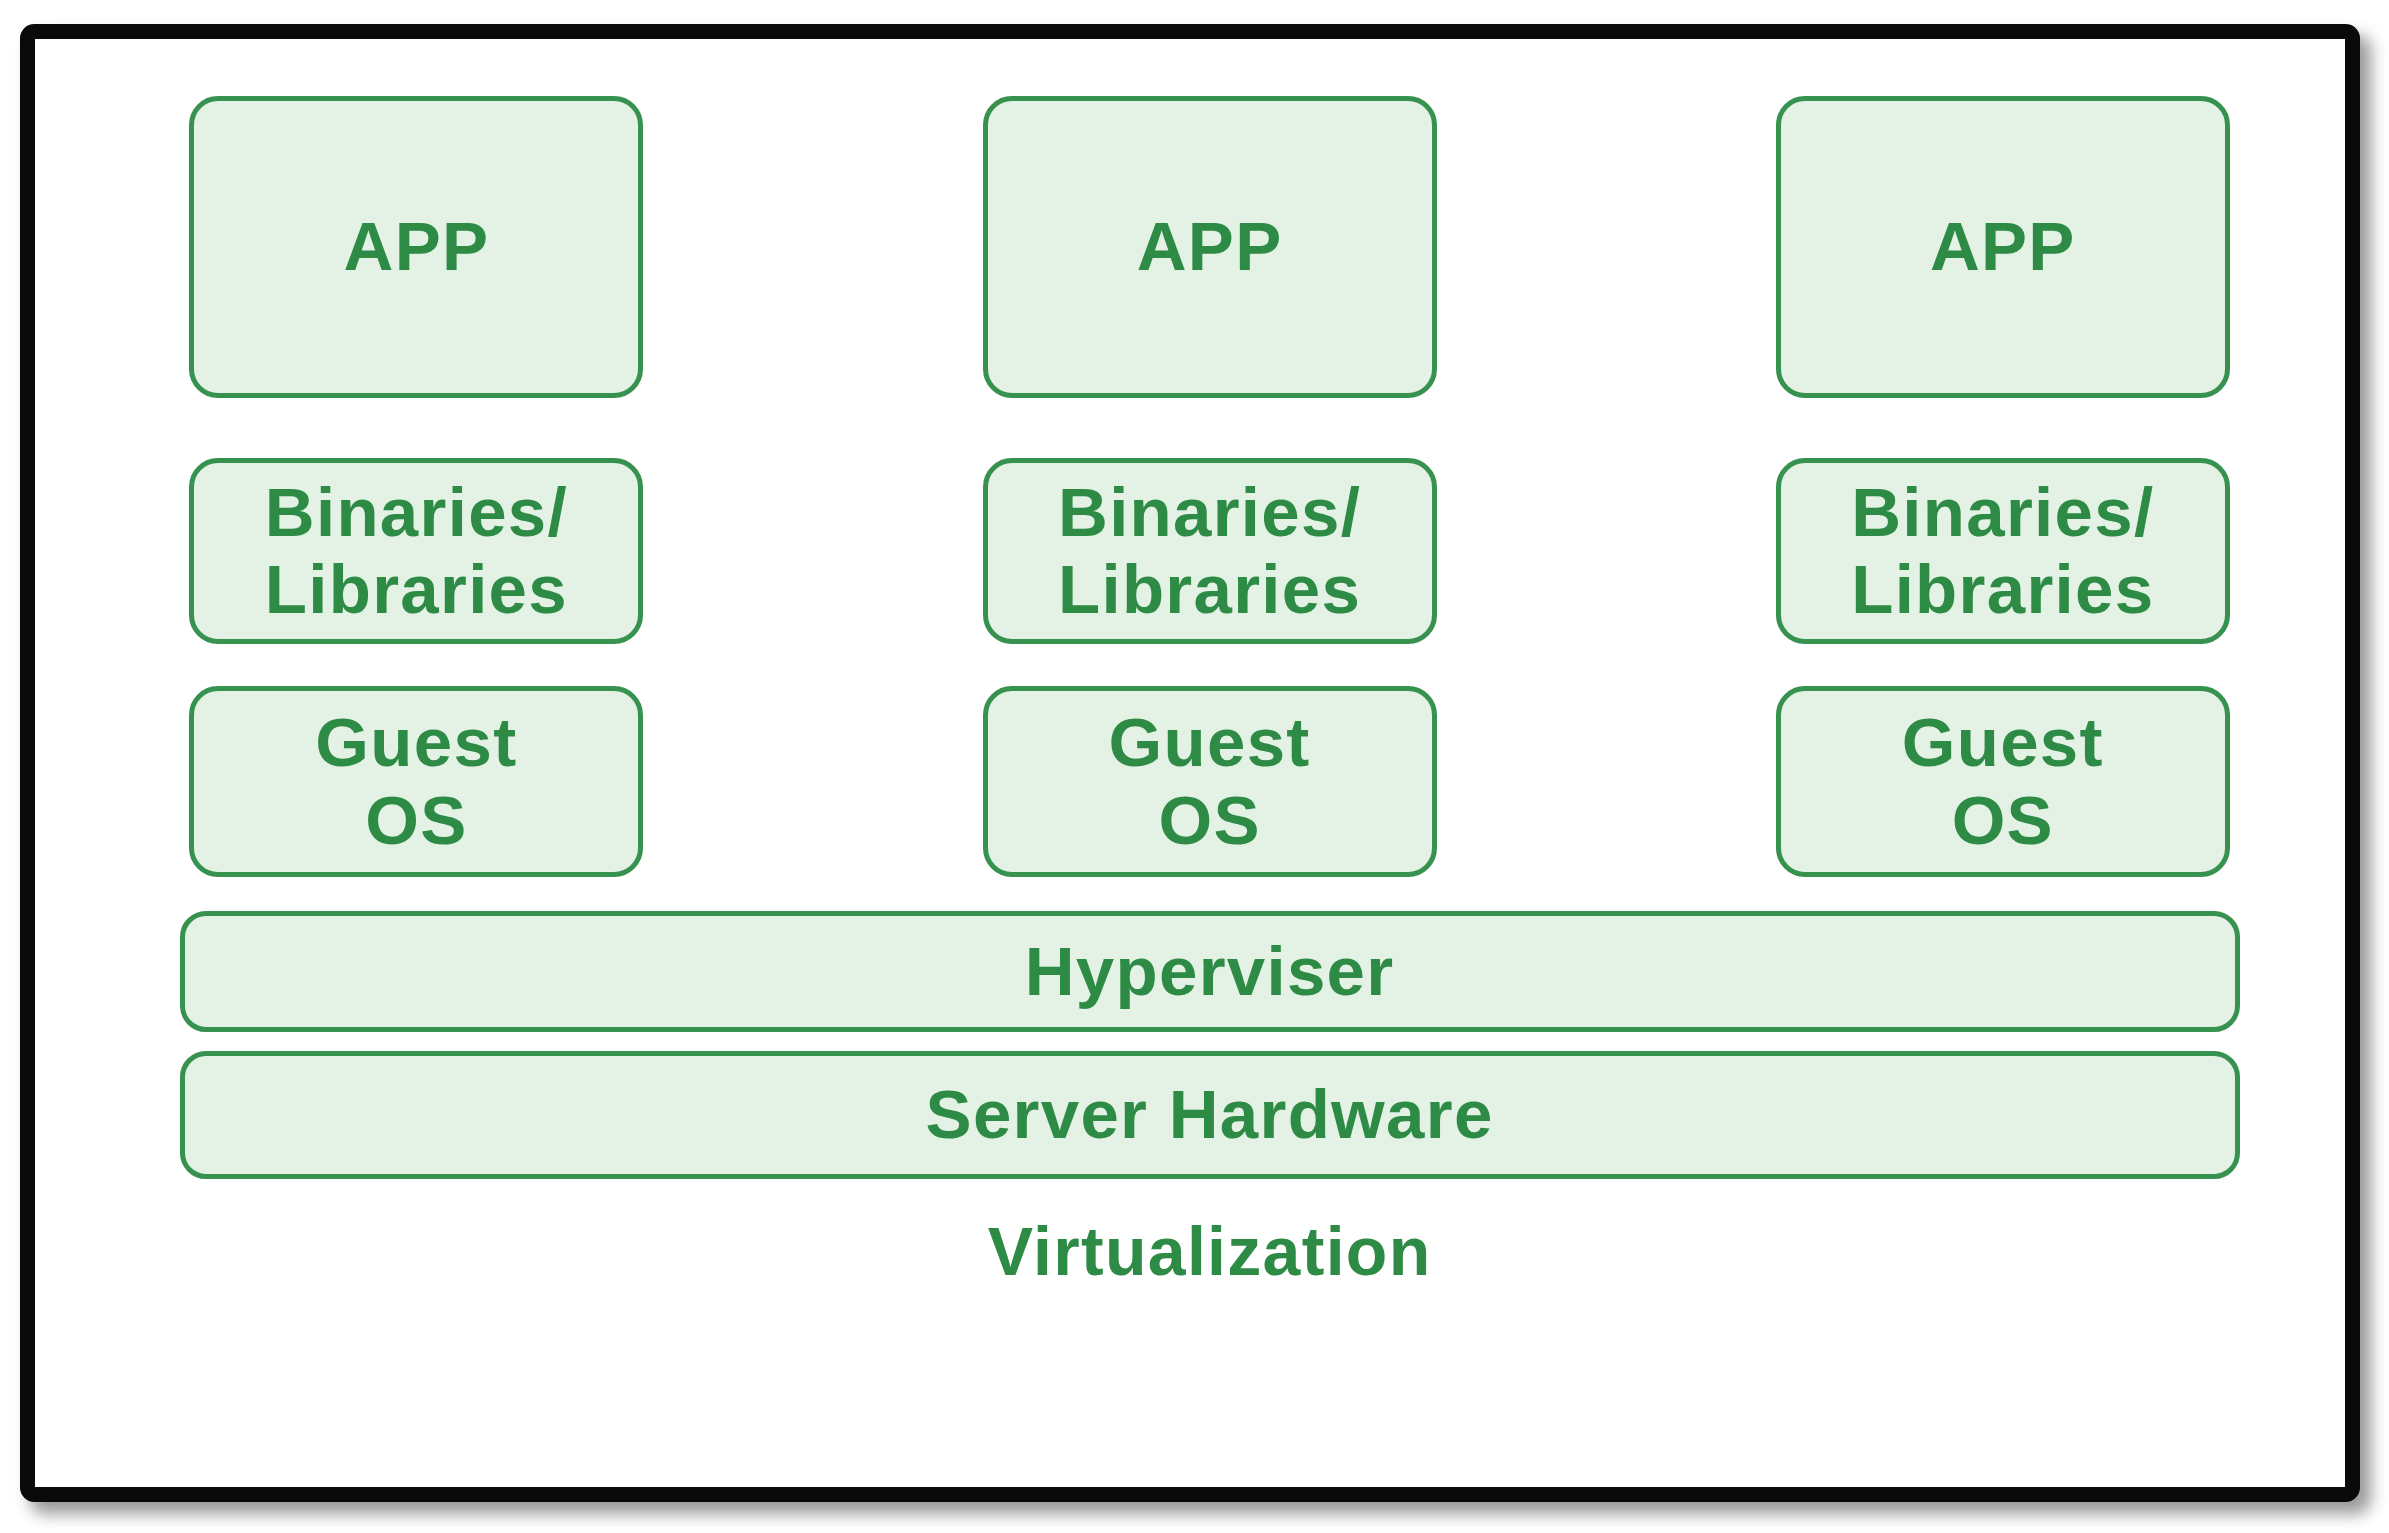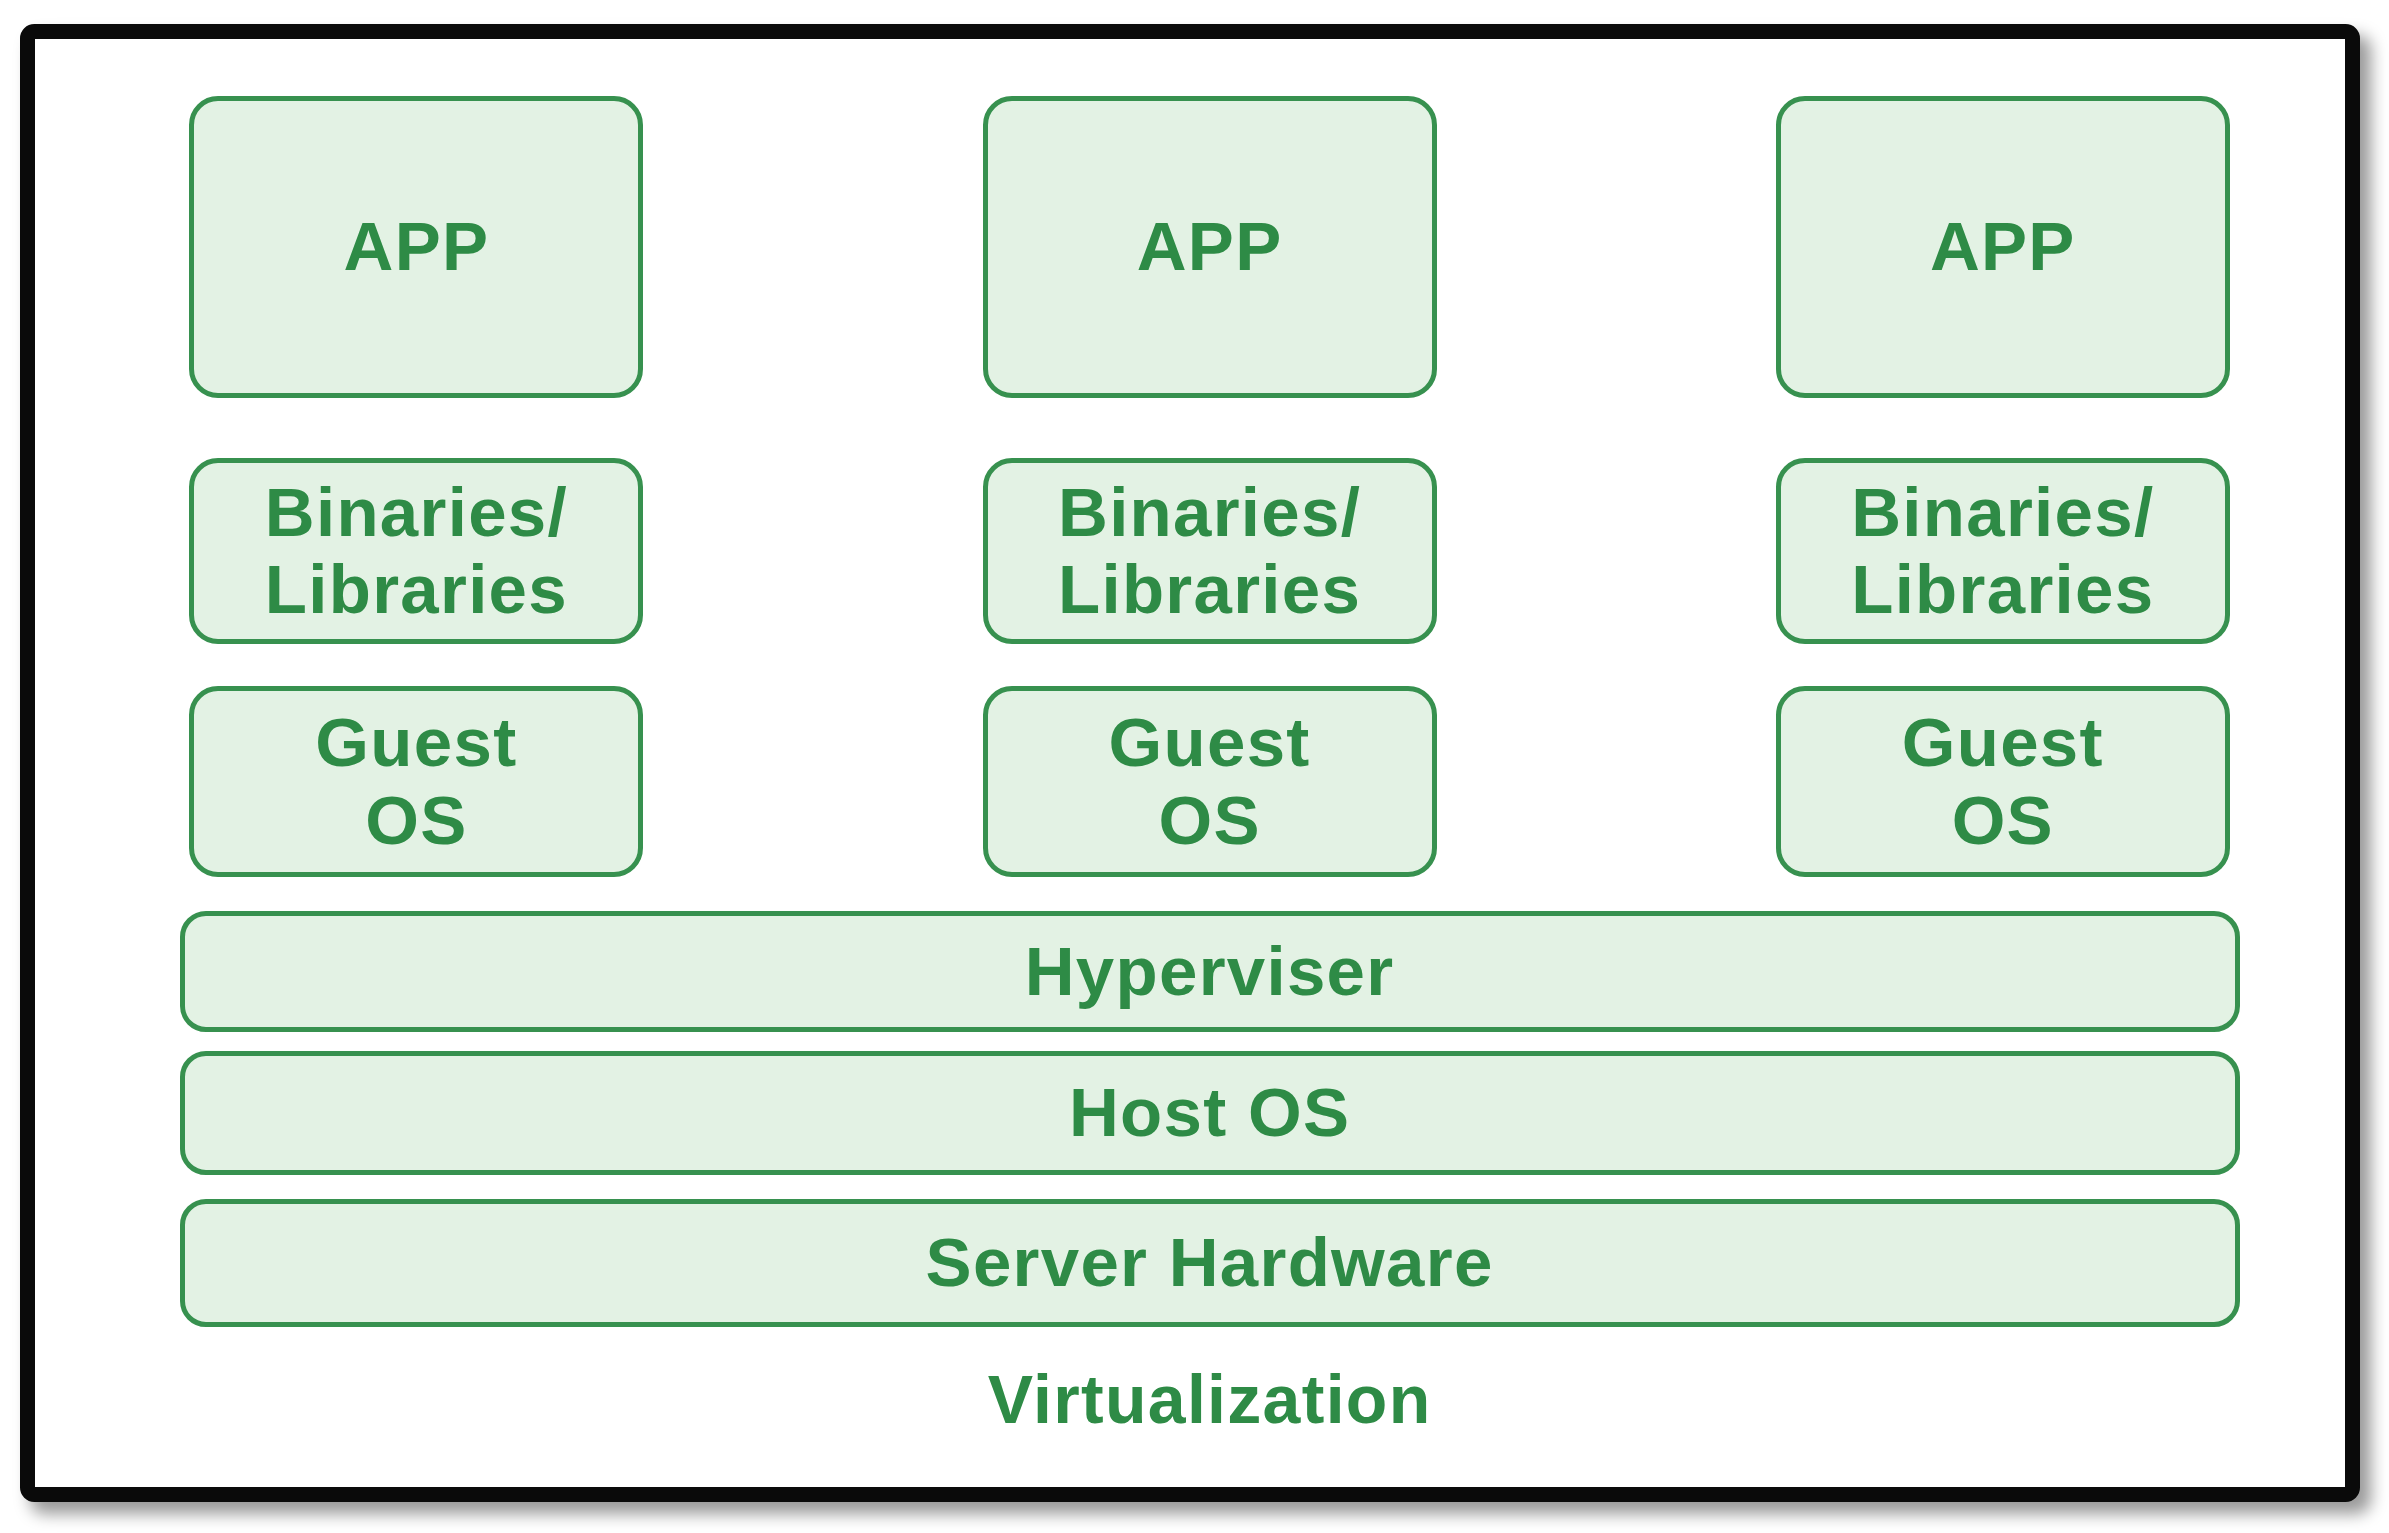--- a/index.html
+++ b/index.html
@@ -138,23 +138,20 @@
             <div>Guest</div>
             <div>OS</div>
           </div>
         </div>
       </div>
 
       <div class="box bar bar-hyp">
         <span>Hyperviser</span>
       </div>
 
-      <div class="box bar bar-host">
-        <span>Host OS</span>
-      </div>
 
       <div class="box bar bar-server">
         <span>Server Hardware</span>
       </div>
 
       <div class="caption">Virtualization</div>
 
     </div>
   </div>
 </div>

